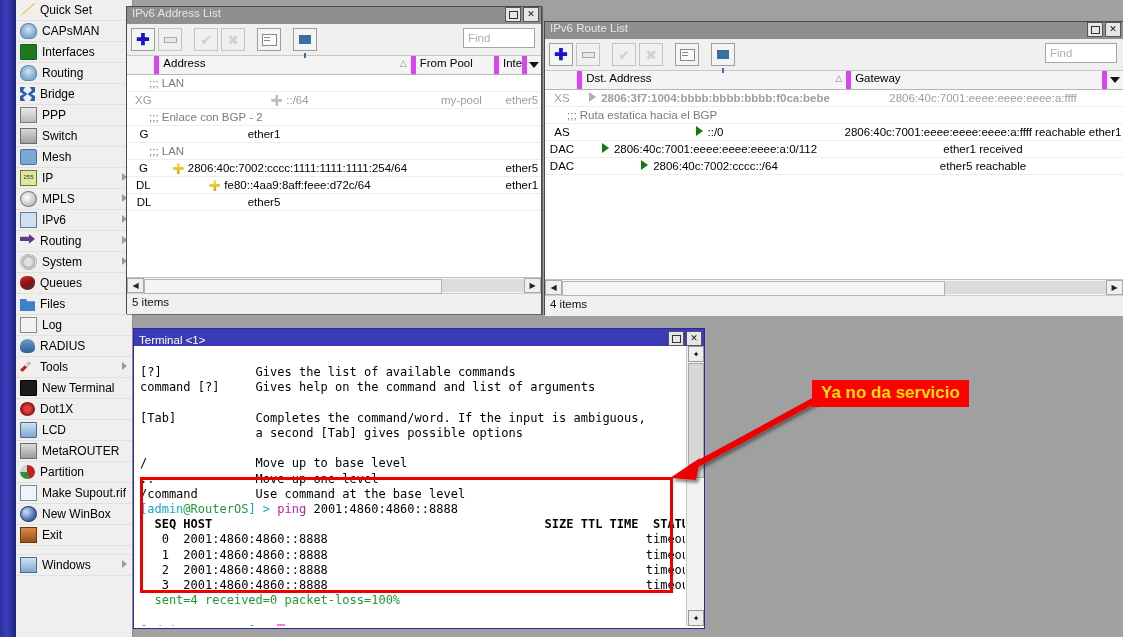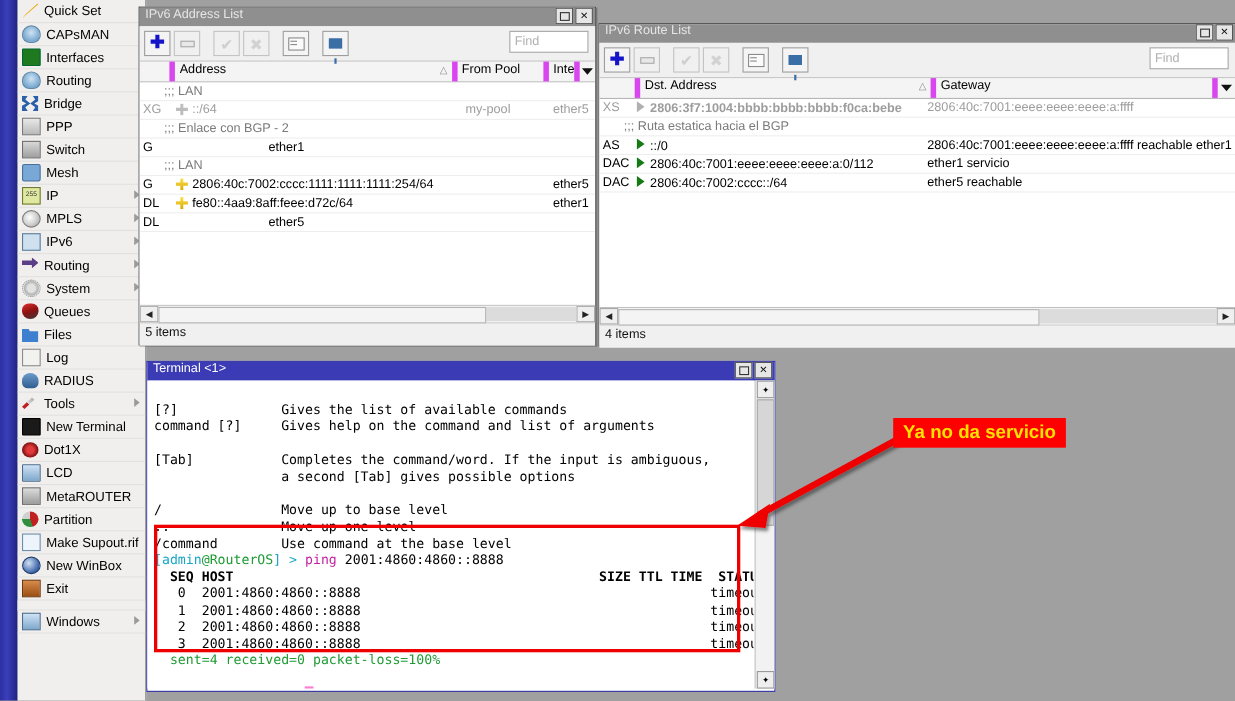--- a/index.html
+++ b/index.html
@@ -95,21 +95,21 @@
       padding:0 4px;line-height:18px;}
 
   .colhdr{height:18px;display:flex;background:#f4f4f4;border-bottom:1px solid #b5b5b5;
       font-size:11.5px;}
   .colhdr .c{border-right:5px solid #d946ef;padding:1px 4px;position:relative;overflow:hidden;white-space:nowrap;}
   .colhdr .sort{position:absolute;right:4px;top:2px;color:#888;font-size:9px;}
   .colhdr .drop{width:16px;display:flex;align-items:center;justify-content:center;}
   .caret-dn{width:0;height:0;border-left:5px solid transparent;border-right:5px solid transparent;
       border-top:6px solid #111;}
 
-  .rows{background:#fff;overflow:hidden;position:relative;}
+  .rows{background:#fff;overflow:hidden;position:relative;text-align:center;}
   .row{height:16px;display:flex;font-size:11.5px;align-items:center;
       border-bottom:1px solid #eee;white-space:nowrap;}
   .row .flags{width:28px;padding-left:3px;overflow:hidden;}
   .row .cell{padding-left:3px;overflow:hidden;white-space:nowrap;}
   .row.dis{color:#9d9d9d;}
   .row.cmt{color:#1f1f1f;}
   .row.cmt .cmark{color:#7a7a7a;padding-left:22px;}
   .pin{display:inline-block;width:11px;height:11px;margin-right:4px;vertical-align:-2px;}
   .pin-y{background:
      linear-gradient(#ffe14d,#d8a900);
@@ -124,21 +124,21 @@
   .hscroll .arw{width:15px;height:13px;background:#efefef;border:1px solid #aaa;
       display:flex;align-items:center;justify-content:center;font-size:8px;color:#222;}
   .hscroll .track{flex:1;height:13px;background:#dcdcdc;position:relative;}
   .hscroll .thumb{position:absolute;left:0;top:0;height:13px;background:#f4f4f4;border:1px solid #b3b3b3;}
   .statusbar{height:18px;background:#f0f0f0;border-top:1px solid #cfcfcf;
       font-size:11.5px;padding:2px 0 0 5px;color:#111;}
 
   
   #terminal{position:absolute;left:133px;top:328px;width:570px;height:299px;
       border:1px solid #2a2a9c;background:#fff;}
-  #term-title{height:17px;background:#3b3bb5;color:#fff;display:flex;align-items:flex-start;
+  #term-title{height:17px;background:#3b3bb5;color:#fff;display:flex;align-items:flex-end;
       padding:0 2px 0 5px;font-size:11.5px;}
   #term-body{position:absolute;left:0;top:17px;width:551px;height:280px;background:#fff;
       overflow:hidden;}
   #term-text{position:absolute;left:6px;top:4px;font-family:"DejaVu Sans Mono",monospace;
       font-size:12px;line-height:15.2px;white-space:pre;color:#000;}
   .t-cyan{color:#19a7c8;}
   .t-green{color:#1f9b34;}
   .t-mag{color:#c21fa0;}
   .t-bold{font-weight:bold;}
   #term-vscroll{position:absolute;right:0;top:17px;width:17px;height:280px;background:#f2f2f2;
@@ -425,21 +425,21 @@
           <span class="cmark">;;; Ruta estatica hacia el BGP</span>
         </div>
       <div class="row">
         <span class="flags">AS</span>
         <span class="cell" style="width:261px;"><span class="tri"></span><span>::/0</span></span>
         <span class="cell" style="width:280px;">2806:40c:7001:eeee:eeee:eeee:a:ffff reachable ether1</span>
       </div>
       <div class="row">
         <span class="flags">DAC</span>
         <span class="cell" style="width:261px;"><span class="tri"></span><span>2806:40c:7001:eeee:eeee:eeee:a:0/112</span></span>
-        <span class="cell" style="width:280px;">ether1 servicio</span>
+        <span class="cell" style="width:280px;">ether1 received</span>
       </div>
       <div class="row">
         <span class="flags">DAC</span>
         <span class="cell" style="width:261px;"><span class="tri"></span><span>2806:40c:7002:cccc::/64</span></span>
         <span class="cell" style="width:280px;">ether5 reachable</span>
       </div>
     </div>
     <div class="hscroll">
       <div class="arw">◀</div>
       <div class="track">

